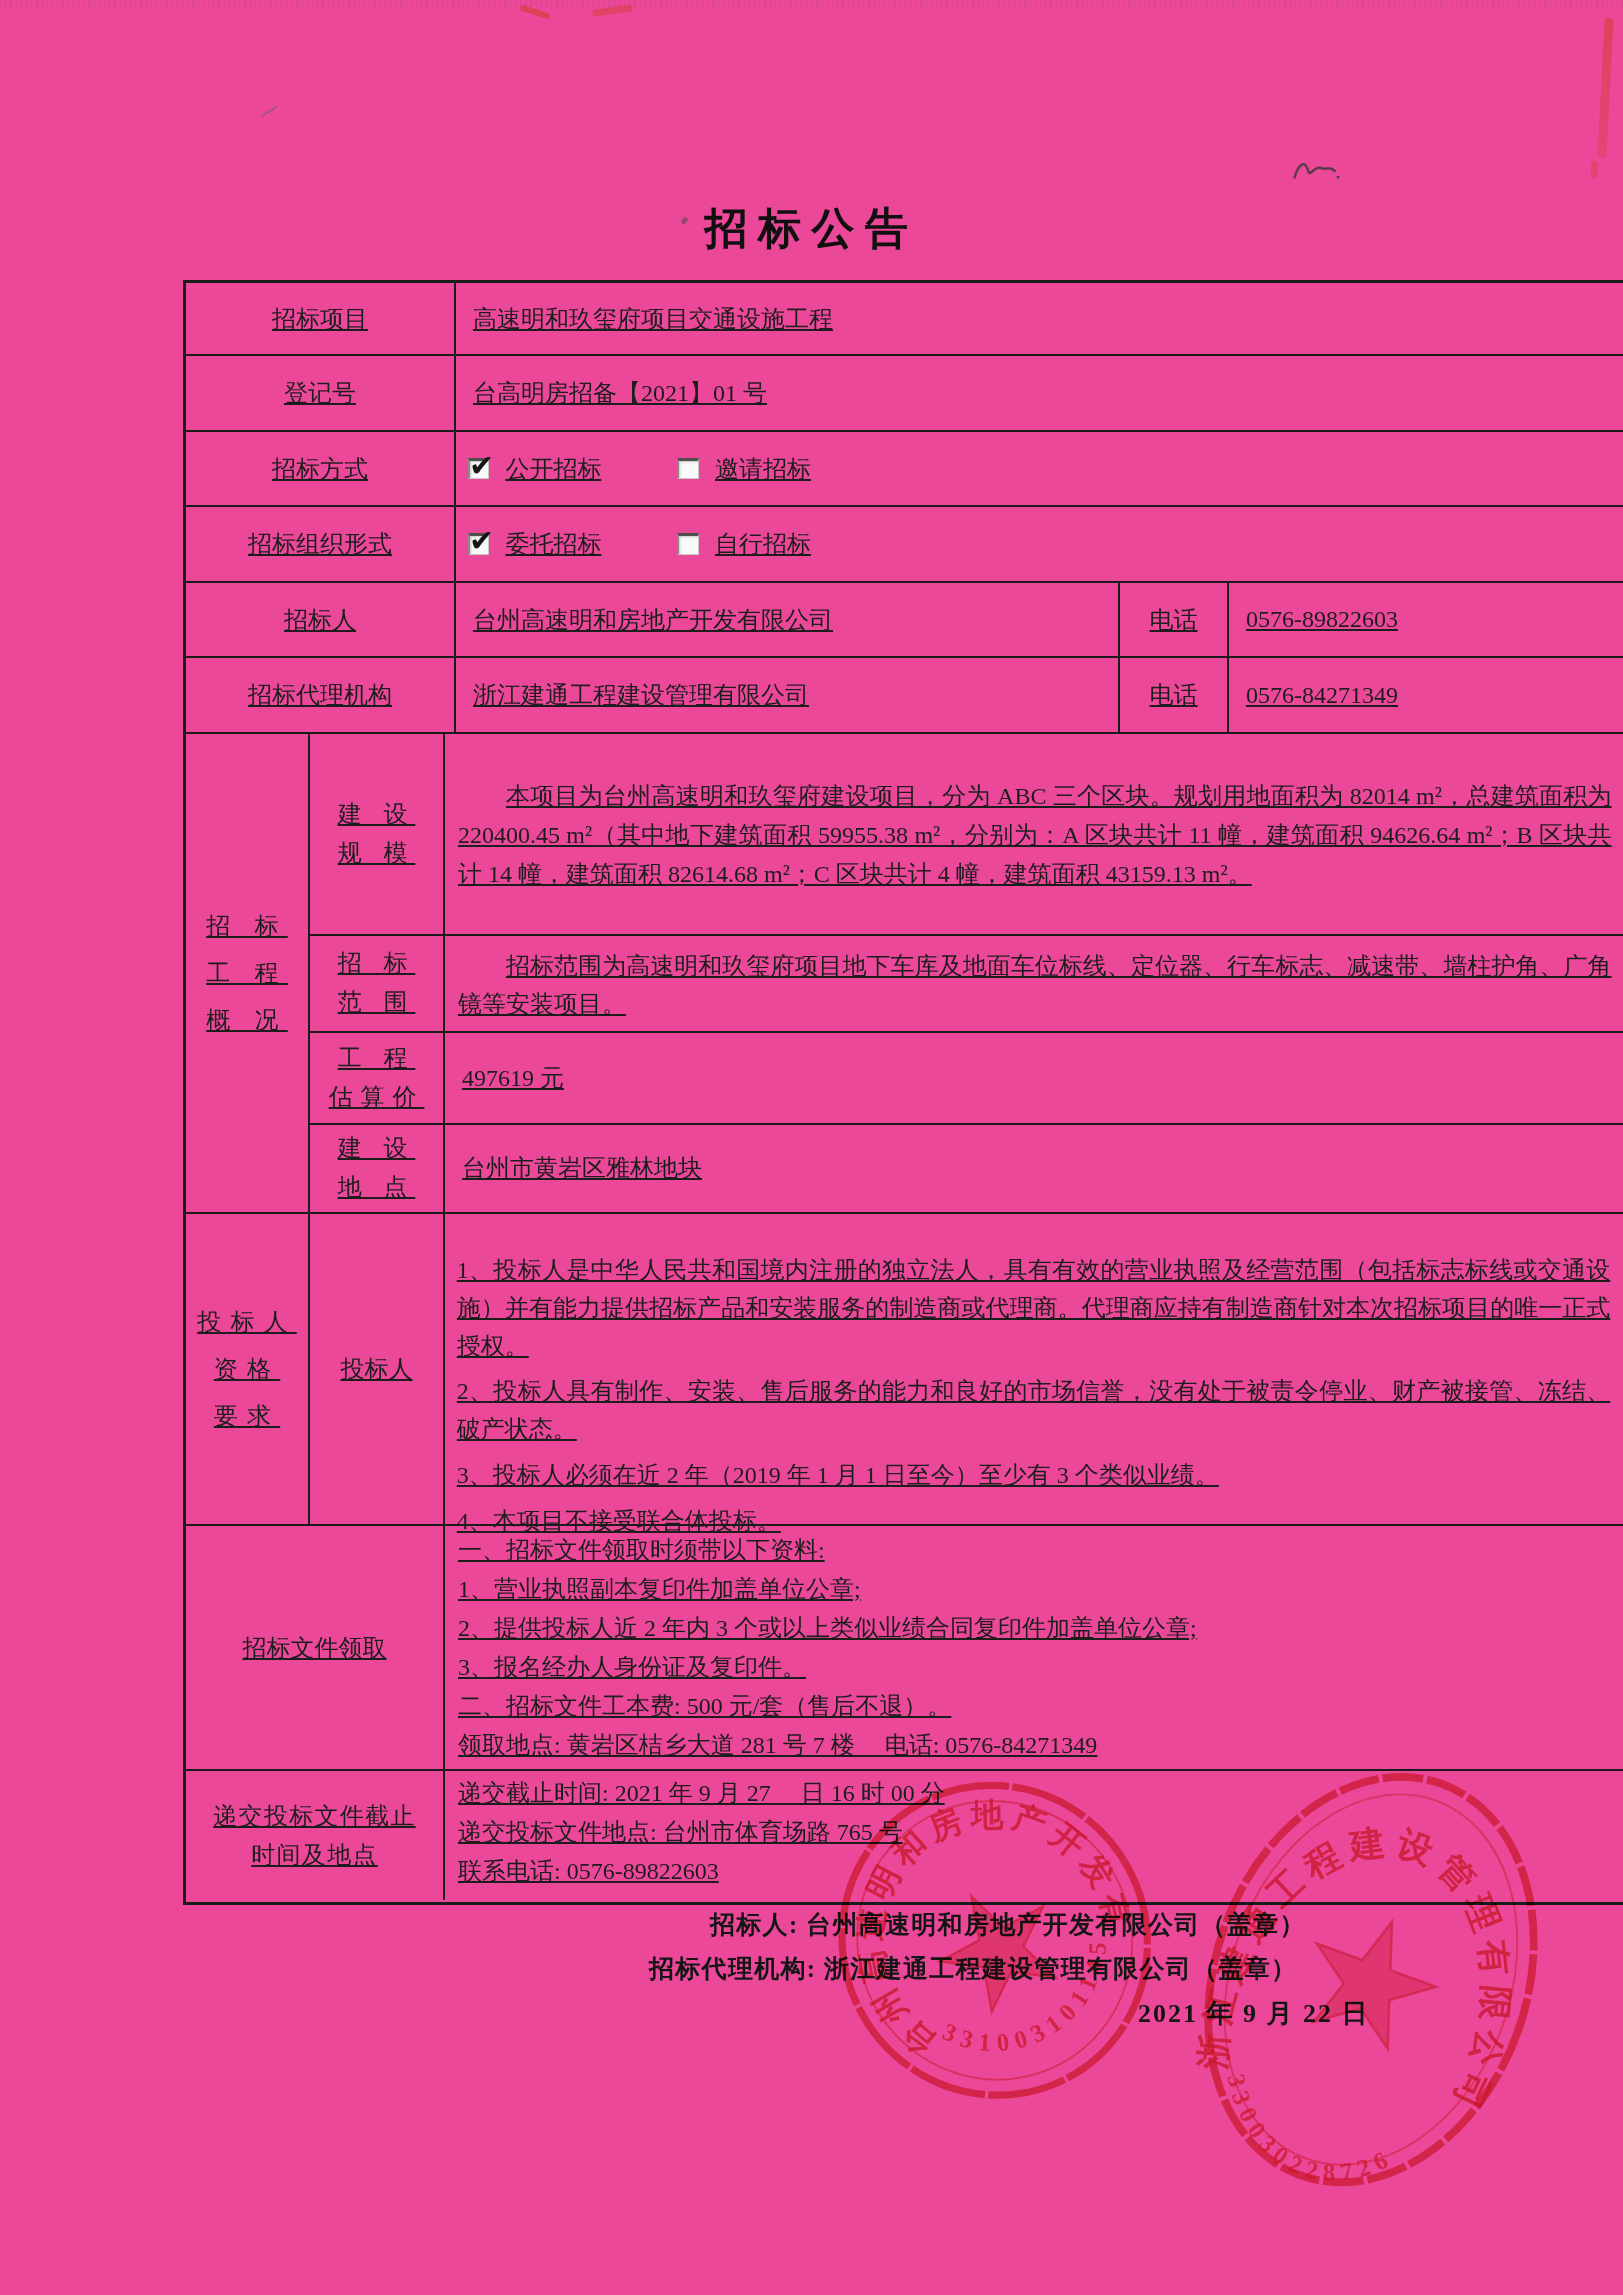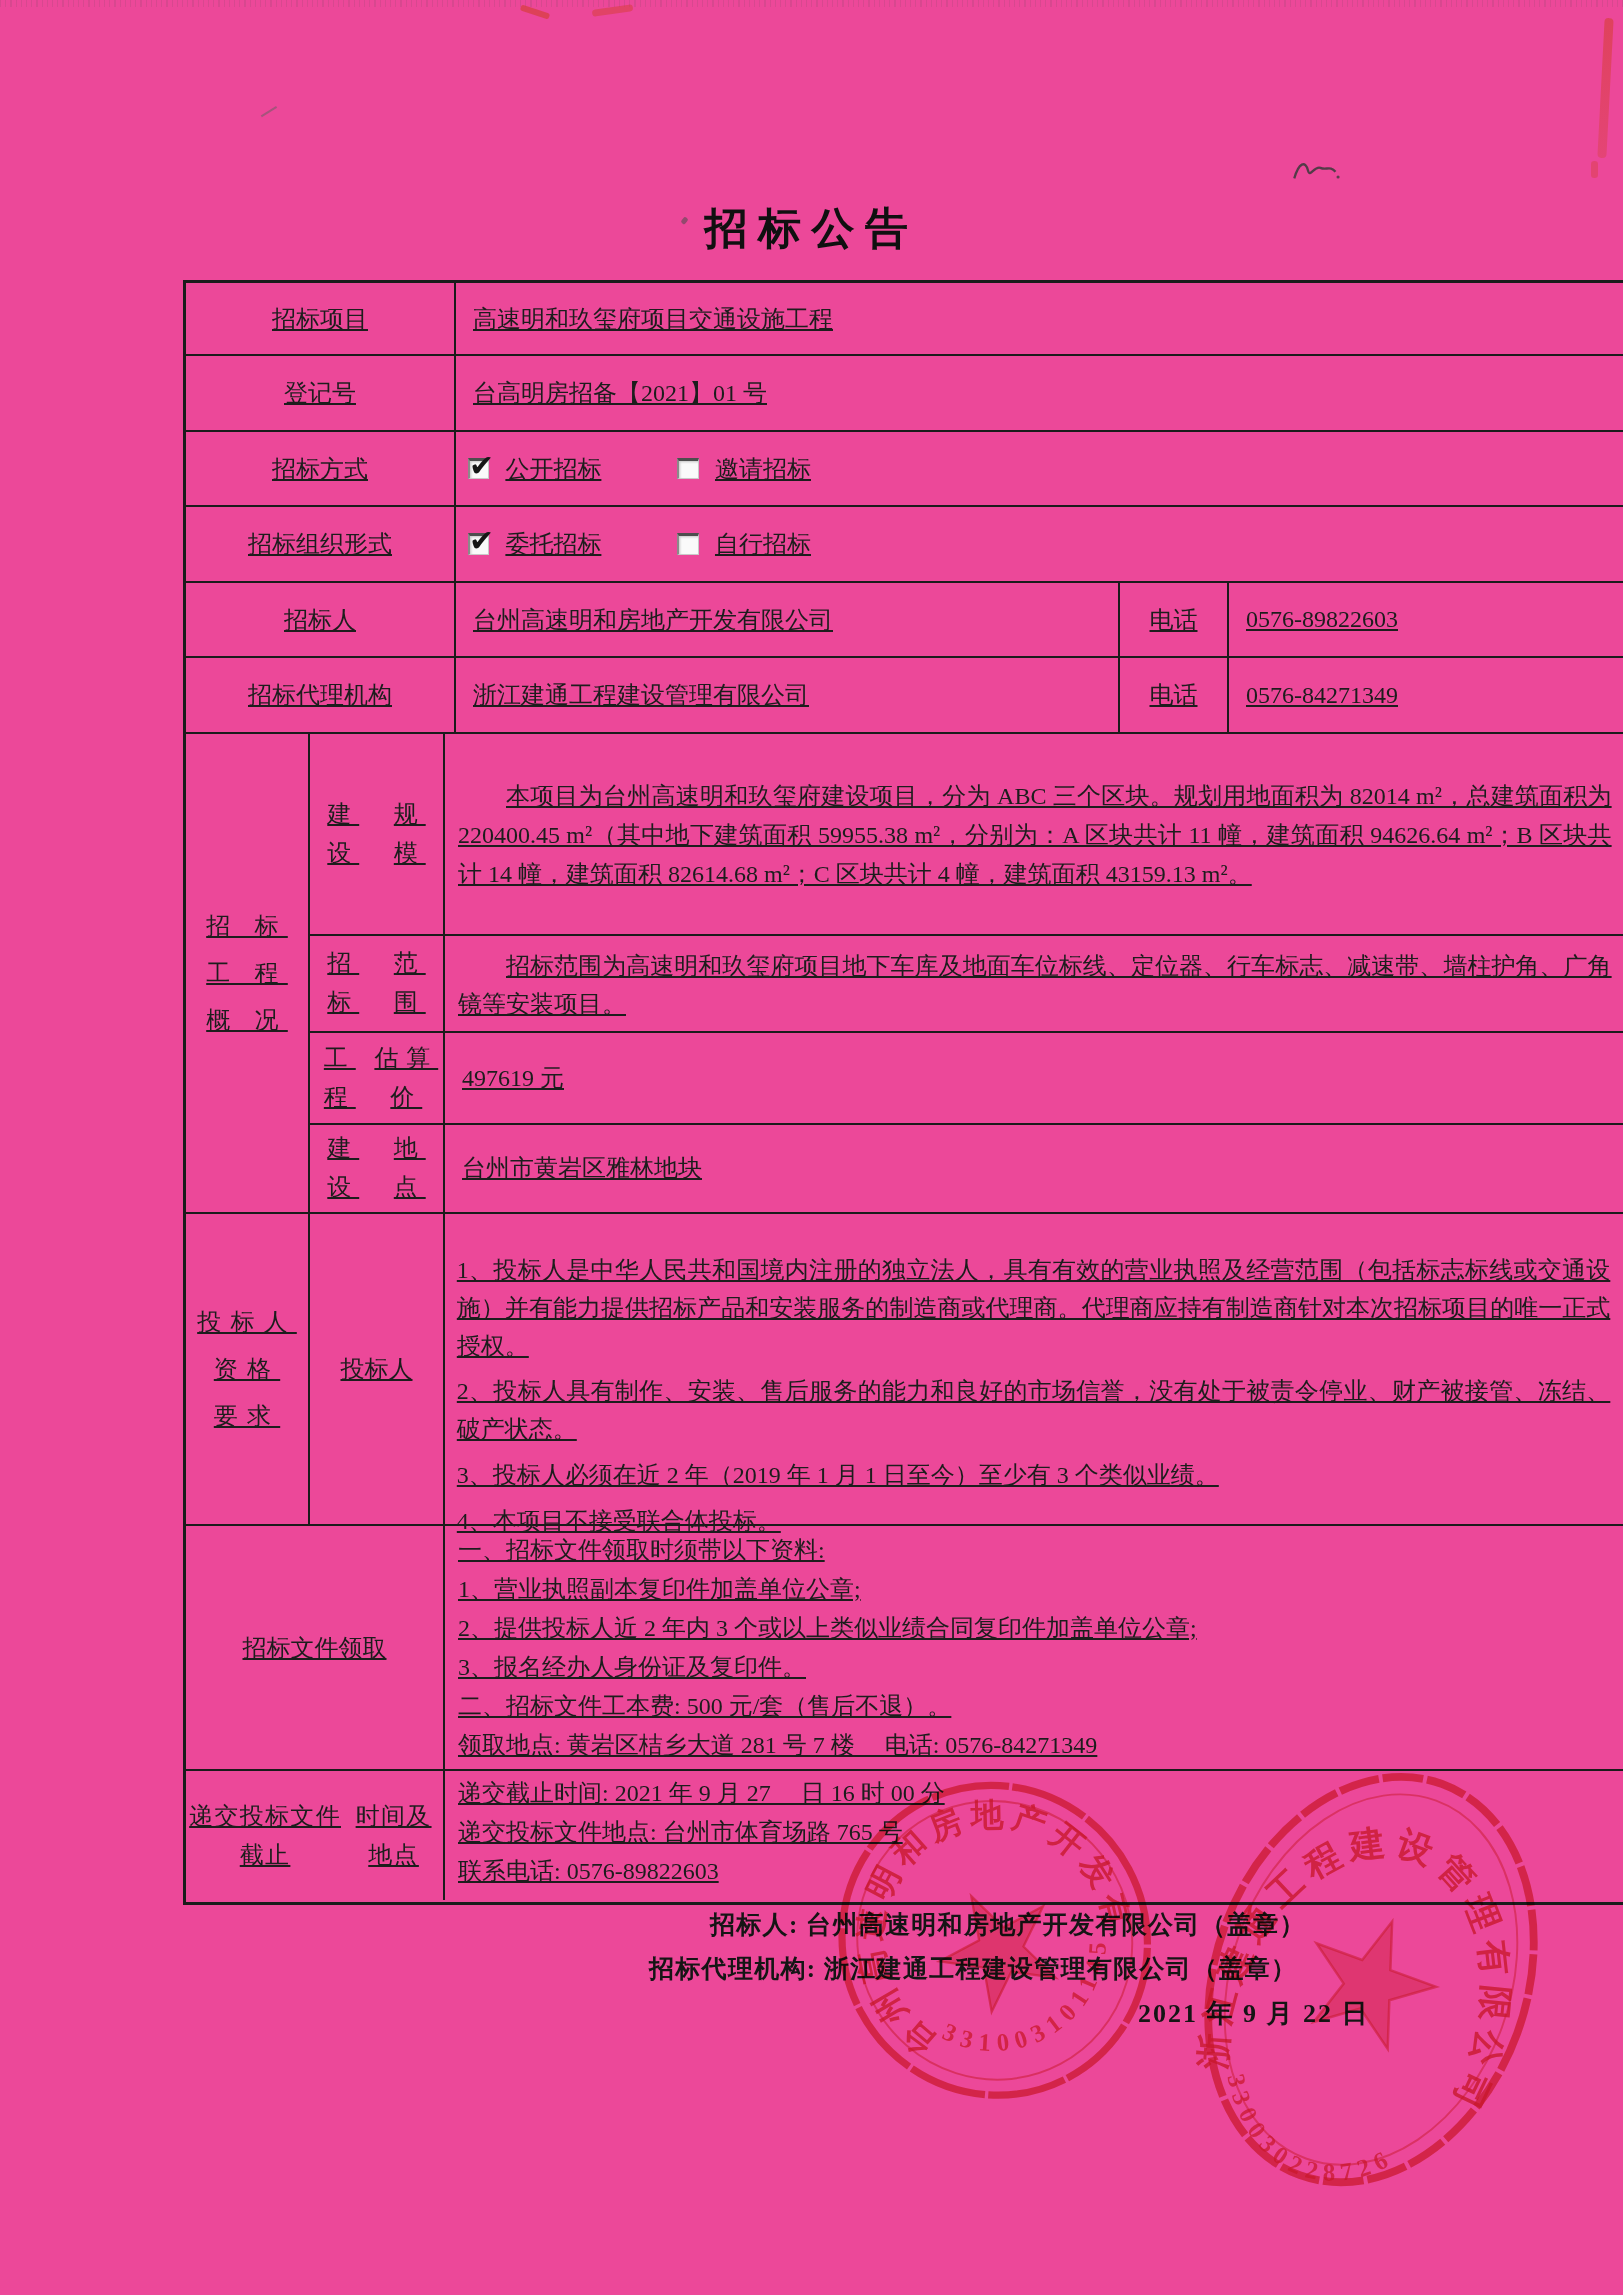--- a/index.html
+++ b/index.html
@@ -42,21 +42,21 @@
   .h112{height:73px}.h115{height:75px}.h116{height:76px}
   .w412{width:270px;flex:0 0 270px}
   .w1014{width:664px;flex:0 0 664px}
   .w166{width:109px;flex:0 0 109px}
   .w190{width:124px;flex:0 0 124px}
   .w207{width:135px;flex:0 0 135px}
   .w395{width:259px;flex:0 0 259px}
   .flex1{flex:1 1 auto;}
   .vlab{flex-direction:column;justify-content:center;line-height:47px;letter-spacing:9.2px;}
   .vlab span{display:block;}
-  .lab2{flex-direction:row;line-height:39px;letter-spacing:7.9px;}
+  .lab2{flex-direction:column;line-height:39px;letter-spacing:7.9px;}
   .subcol{display:flex;flex-direction:column;flex:1 1 auto;}
   .subrow{display:flex;border-bottom:2.6px solid #1b1b1b;box-sizing:border-box;}
   .subrow.last{border-bottom:none;}
   .para{display:block;padding:3.9px 14.4px 0 13px;line-height:39px;text-align:justify;}
   .indent{text-indent:2em;}
   .plist{display:block;padding:6.5px 15.7px 0 11.8px;margin-top:30px;}
   .plist p{margin:0 0 7.9px 0;line-height:38px;text-align:justify;}
   .lines{display:block;padding:5.2px 15.7px 0 13px;}
   .lines p{margin:0;line-height:39px;}
   

